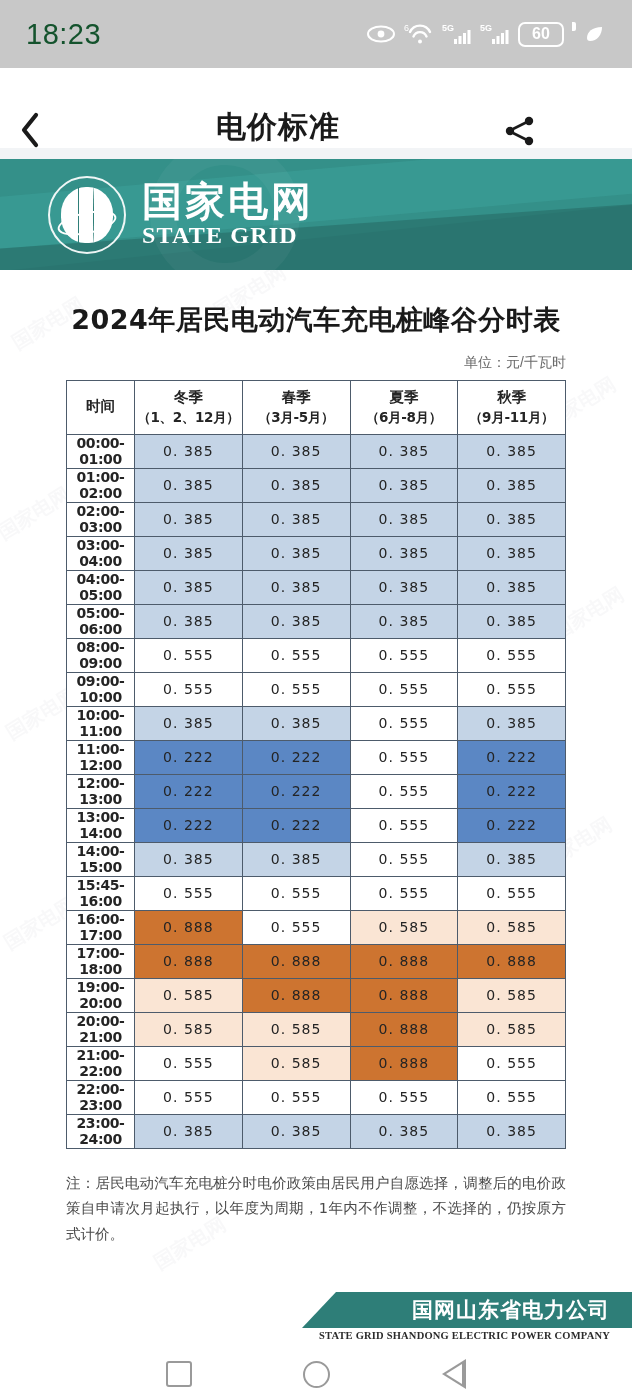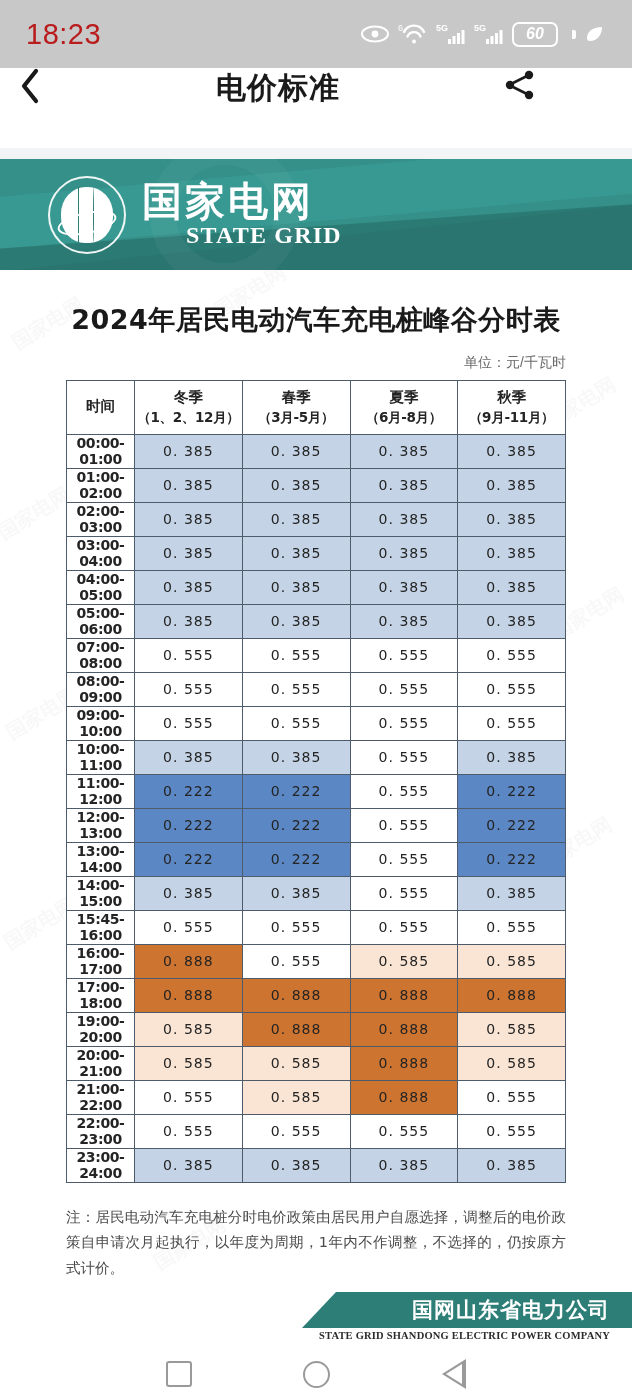--- a/index.html
+++ b/index.html
@@ -10,35 +10,35 @@
     overflow: hidden;
   }
   #screen { position: relative; width: 632px; height: 1400px; background:#fff; }
 
   
   .statusbar {
     position: absolute; top:0; left:0; width:632px; height:68px;
     background:#c8c8c8; display:flex; align-items:center;
     justify-content:space-between; padding:0 26px;
   }
-  .status-time { color:#b91c1c; font-size:29px; letter-spacing:.5px; font-weight:400; }
+  .status-time { color:#14532d; font-size:29px; letter-spacing:.5px; font-weight:400; }
   .status-icons { display:flex; align-items:center; gap:8px; }
   .status-icons svg { display:block; }
   .batt {
     width:46px;height:25px;border:2.5px solid #fff;border-radius:7px;
     display:flex;align-items:center;justify-content:center;color:#fff;
     font-size:16px;font-weight:700;
   }
-  .batt-wrap { display:flex; align-items:center; gap:14px;font-style:italic; }
+  .batt-wrap { display:flex; gap:8px; }
   .batt-nub { width:4px;height:9px;background:#fff;border-radius:0 2px 2px 0;}
 
   
   .appbar {
     position:absolute; top:68px; left:0; width:556px; height:80px;
-    background:#ffffff; display:flex; align-items:flex-start; padding:0 19px;
+    background:#ffffff; display:flex; align-items:flex-end; padding:0 19px;
   }
   .appbar .back { width:44px; display:flex; align-items:center; justify-content:flex-start; cursor:pointer;}
   .appbar .title {
     flex:1; text-align:center; font-size:30px; font-weight:700; color:#1a1a1a;
     letter-spacing:1px;
   }
   .appbar .share { width:44px; display:flex; align-items:center; justify-content:flex-end; cursor:pointer;}
 
   .gap { position:absolute; top:148px; left:0; width:632px; height:11px; background:#f2f4f6; }
 
@@ -86,21 +86,20 @@
   }
   .sg-logo .mer1 { left:30px; }
   .sg-logo .mer2 { left:45px; border-radius:50%; }
   .sg-text .cn {
     font-size:40px; color:#ffffff; font-weight:700; letter-spacing:3px;
     line-height:1.05; font-family:"DejaVu Sans","Liberation Sans",sans-serif;
   }
   .sg-text .en {
     font-size:24px; color:#ffffff; font-weight:700; letter-spacing:1.2px;
     font-family:"Liberation Serif","DejaVu Serif",serif;
-    margin-left:44px;
   }
 
   
   .content {
     position:absolute; top:270px; left:0; width:632px; height:1010px;
     background:#ffffff; overflow:hidden;
   }
   .wm {
     position:absolute; color:rgba(120,130,150,.055); font-size:20px;
     transform:rotate(-32deg); white-space:nowrap; pointer-events:none;
@@ -357,27 +356,20 @@
             <td class="v c-valley">0. 385</td>
           </tr>
           <tr>
             <td class="time">05:00-06:00</td>
             <td class="v c-valley">0. 385</td>
             <td class="v c-valley">0. 385</td>
             <td class="v c-valley">0. 385</td>
             <td class="v c-valley">0. 385</td>
           </tr>
           <tr>
-            <td class="time">07:00-08:00</td>
-            <td class="v c-flat">0. 555</td>
-            <td class="v c-flat">0. 555</td>
-            <td class="v c-flat">0. 555</td>
-            <td class="v c-flat">0. 555</td>
-          </tr>
-          <tr>
             <td class="time">08:00-09:00</td>
             <td class="v c-flat">0. 555</td>
             <td class="v c-flat">0. 555</td>
             <td class="v c-flat">0. 555</td>
             <td class="v c-flat">0. 555</td>
           </tr>
           <tr>
             <td class="time">09:00-10:00</td>
             <td class="v c-flat">0. 555</td>
             <td class="v c-flat">0. 555</td>

